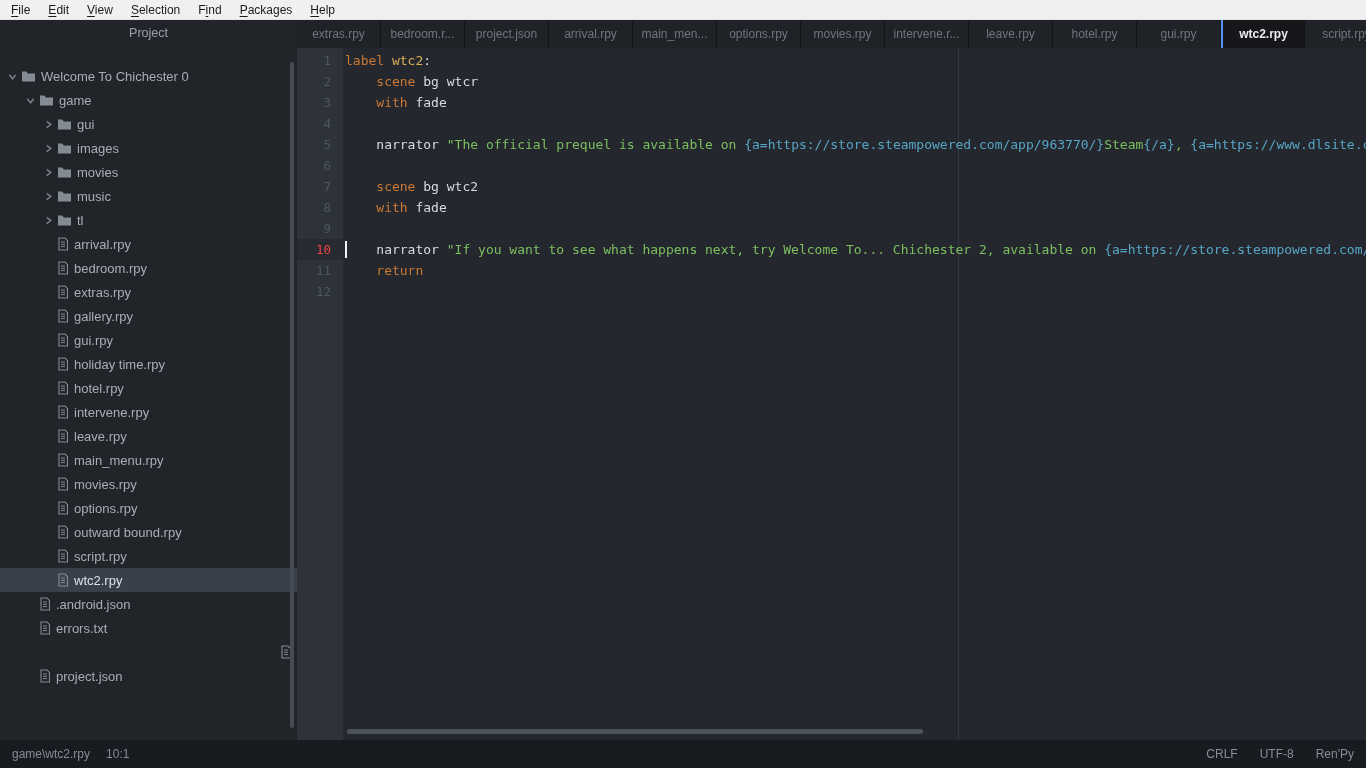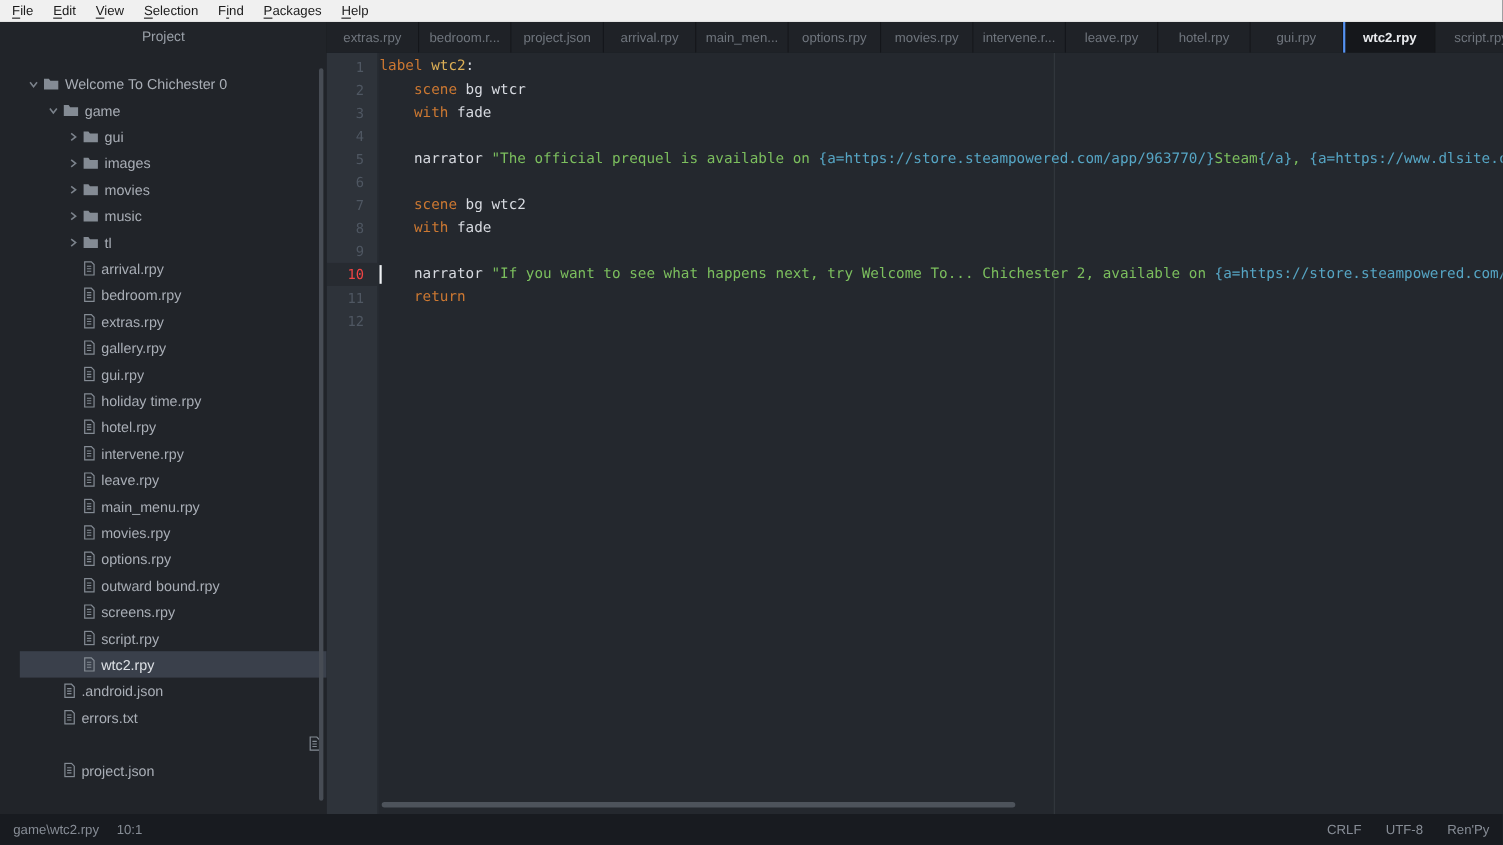--- a/index.html
+++ b/index.html
@@ -12,21 +12,21 @@
              display:flex; align-items:center; padding-left:2px;
              font-size:12px; color:#1b1b1b; }
   .menu-item { padding:0 9px; height:20px; line-height:20px; cursor:default; }
   .menu-item u { text-decoration:underline; text-underline-offset:2px; }
 
   
   .sidebar { position:absolute; left:0; top:20px; width:297px; height:720px;
              background:#212429; overflow:hidden; }
   .sidebar-title { position:absolute; left:0; top:6px; width:100%; text-align:center;
                    font-size:12.5px; color:#9aa0a8; }
-  .tree { position:absolute; left:0; top:44px; width:332px;padding-left:18px; }
+  .tree { position:absolute; left:0; top:44px; width:332px; }
   .tree-row { height:24px; display:flex; align-items:center; font-size:13px;
               color:#a9aeb6; white-space:nowrap; cursor:default; }
   .tree-row.selected { background:#3a404b; color:#dde0e5; }
   .chev { width:13px; height:13px; flex:0 0 13px; display:flex; align-items:center;
           justify-content:center; }
   .tree-icon { margin:0 5px 0 2px; flex:0 0 auto; display:flex; }
   .v-scroll { position:absolute; left:290px; top:42px; width:4px; height:666px;
               background:#474c54; border-radius:2px; }
 
   
@@ -293,30 +293,20 @@
       </div>
       <div class="tree-row" style="padding-left: 42px;">
         <span class="chev"></span>
         <span class="tree-icon">
           <svg width="12" height="14" viewBox="0 0 12 14">
             <path d="M2 1h6l2.5 2.5V13H2z" fill="none" stroke="#848b94" stroke-width="1.1"></path>
             <path d="M4 5h4M4 7.3h4M4 9.6h4" stroke="#848b94" stroke-width="1"></path>
           </svg>
         </span>
         <span>outward bound.rpy</span>
-      </div>
-      <div class="tree-row" style="padding-left: 42px;">
-        <span class="chev"></span>
-        <span class="tree-icon">
-          <svg width="12" height="14" viewBox="0 0 12 14">
-            <path d="M2 1h6l2.5 2.5V13H2z" fill="none" stroke="#848b94" stroke-width="1.1"></path>
-            <path d="M4 5h4M4 7.3h4M4 9.6h4" stroke="#848b94" stroke-width="1"></path>
-          </svg>
-        </span>
-        <span>screens.rpy</span>
       </div>
       <div class="tree-row" style="padding-left: 42px;">
         <span class="chev"></span>
         <span class="tree-icon">
           <svg width="12" height="14" viewBox="0 0 12 14">
             <path d="M2 1h6l2.5 2.5V13H2z" fill="none" stroke="#848b94" stroke-width="1.1"></path>
             <path d="M4 5h4M4 7.3h4M4 9.6h4" stroke="#848b94" stroke-width="1"></path>
           </svg>
         </span>
         <span>script.rpy</span>

